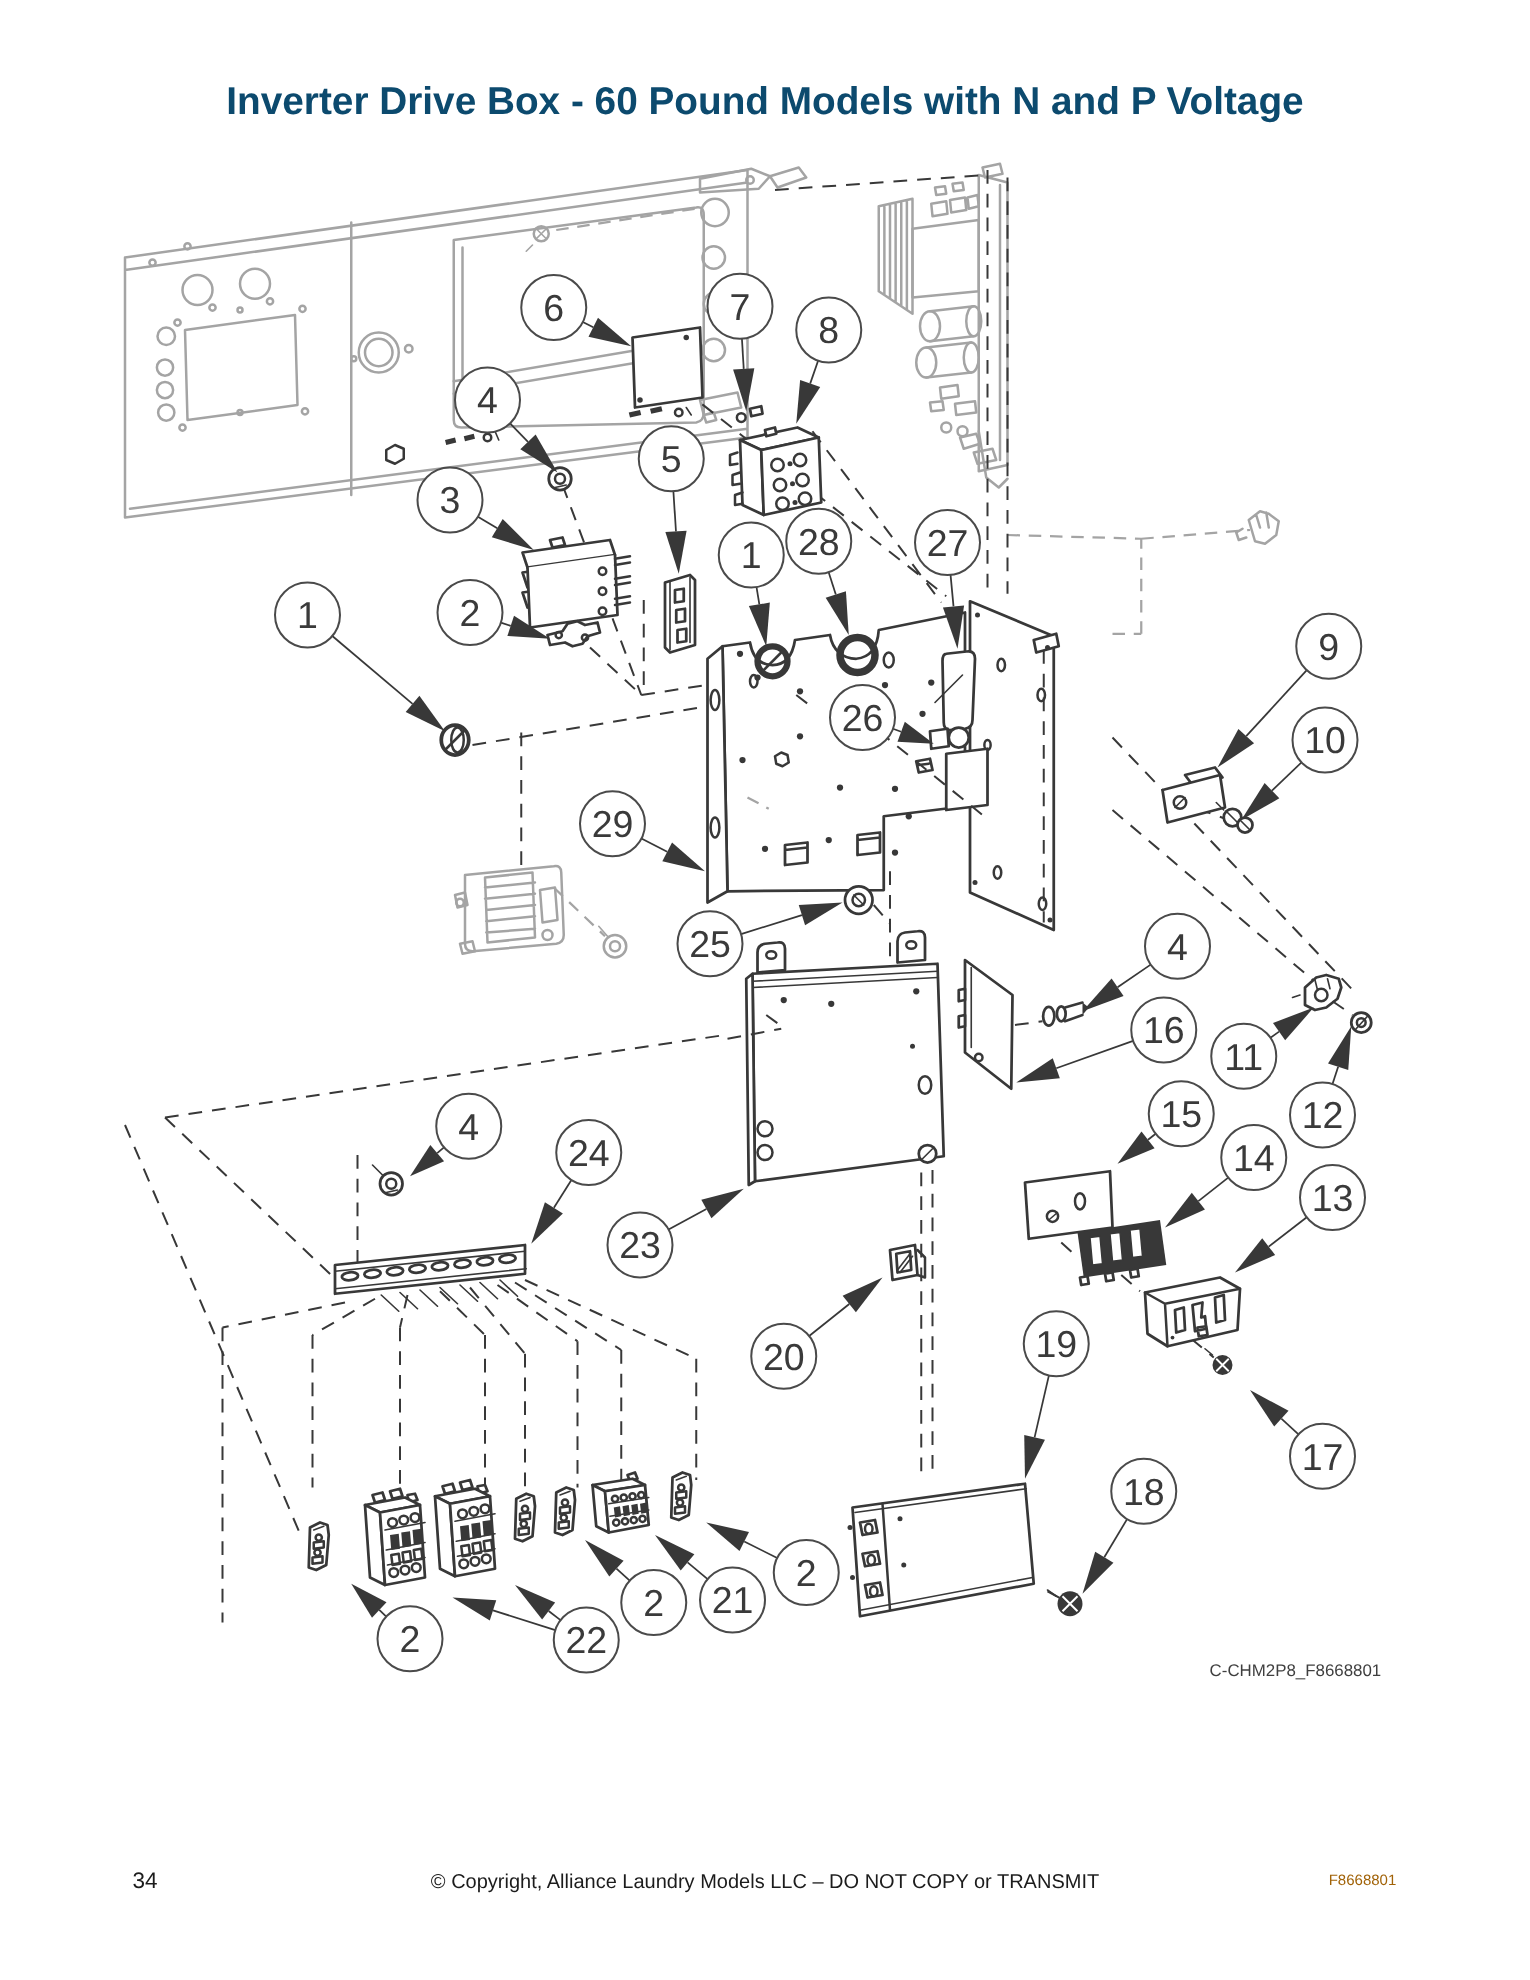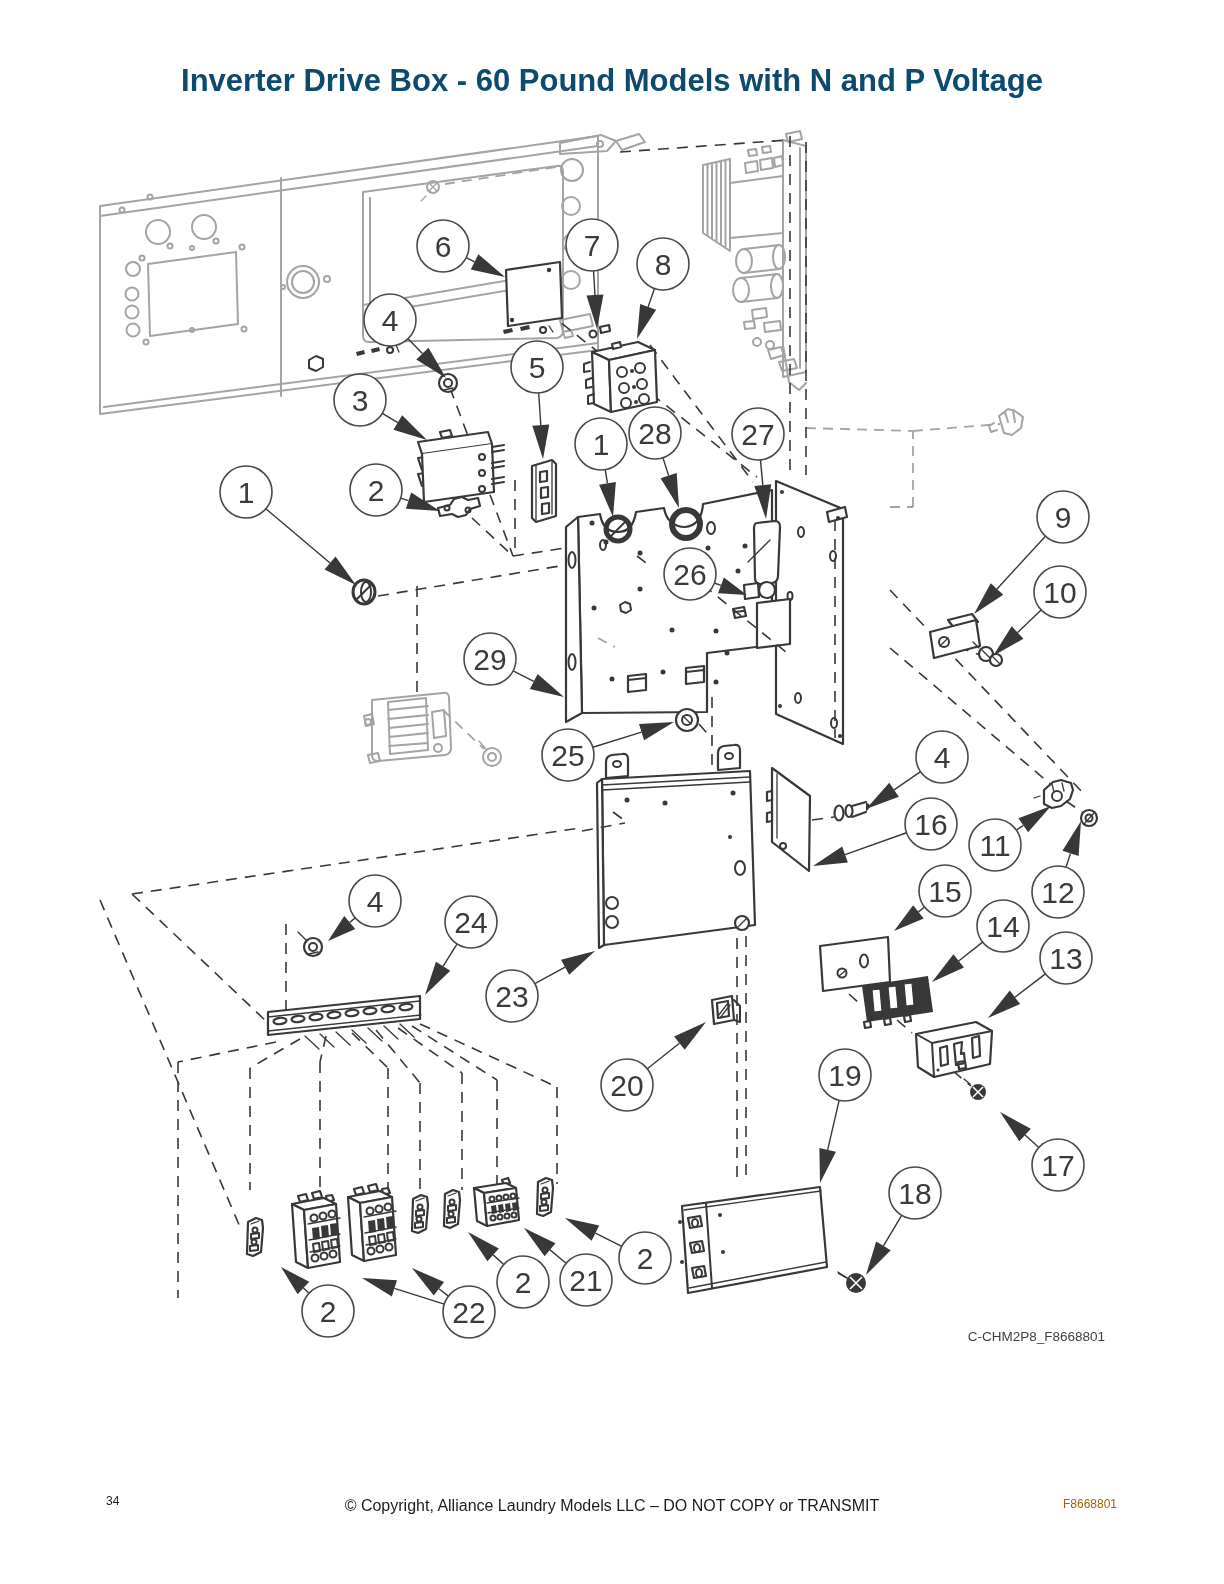--- a/index.html
+++ b/index.html
@@ -2,21 +2,21 @@
 <html style="--ink: #383838; --muted: #a4a4a4; --paper: #ffffff;"><head>
 <meta charset="utf-8">
 <style>
   :root{ --ink:#383838; --muted:#a4a4a4; --paper:#ffffff; }
   html,body{margin:0;padding:0;background:#e8e8e8;}
   .page{position:relative;width:1224px;height:1584px;background:var(--paper);
         font-family:"Liberation Sans",sans-serif;overflow:hidden;margin:0 auto;}
   .page-title{position:absolute;top:63px;left:0;width:100%;text-align:center;
         font-size:31px;font-weight:bold;color:#0c4a6e;letter-spacing:0px;}
   .figure-code{position:absolute;top:1297px;right:119px;font-size:13.5px;color:#3f3f3f;margin-top:32px;}
-  .footer-page-number{position:absolute;top:1494px;left:106px;font-size:12px;color:#1c1c1c;}
+  .footer-page-number{position:absolute;top:1494px;left:106px;font-size:18px;color:#1c1c1c;}
   .footer-copyright{position:absolute;top:1497px;left:0;width:100%;text-align:center;
         font-size:16px;color:#1c1c1c;}
   .footer-doc-number{position:absolute;top:1497px;right:107px;font-size:12px;color:#a16207;}
   svg.diagram{position:absolute;inset:0;width:1224px;height:1584px;}
 
   .ink{stroke:var(--ink);fill:none;stroke-width:2;stroke-linecap:round;stroke-linejoin:round}
   .inkw{stroke:var(--ink);fill:#fff;stroke-width:2.2;stroke-linecap:round;stroke-linejoin:round}
   .inkf{fill:var(--ink);stroke:none}
   .gray{stroke:var(--muted);fill:none;stroke-width:2;stroke-linecap:round;stroke-linejoin:round}
   .dash{stroke:var(--ink);fill:none;stroke-width:1.6;stroke-dasharray:11 8;stroke-linecap:butt}

